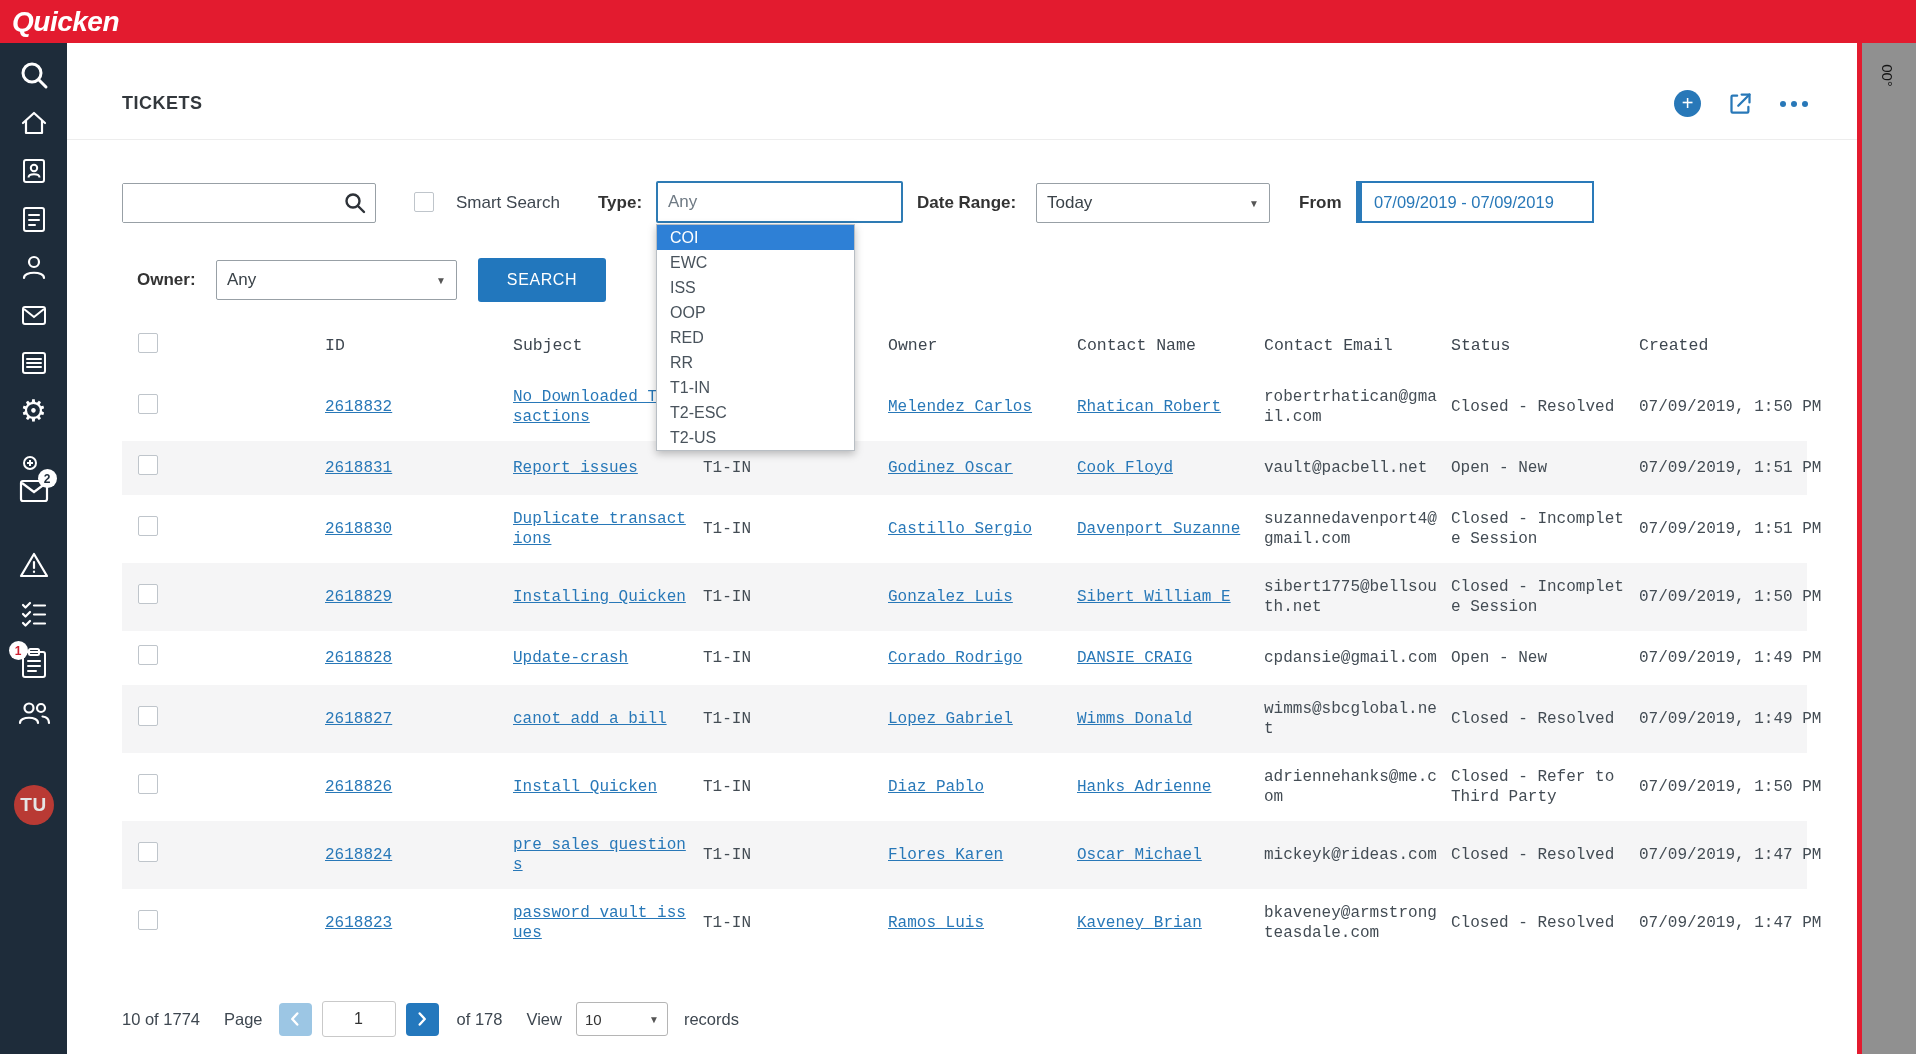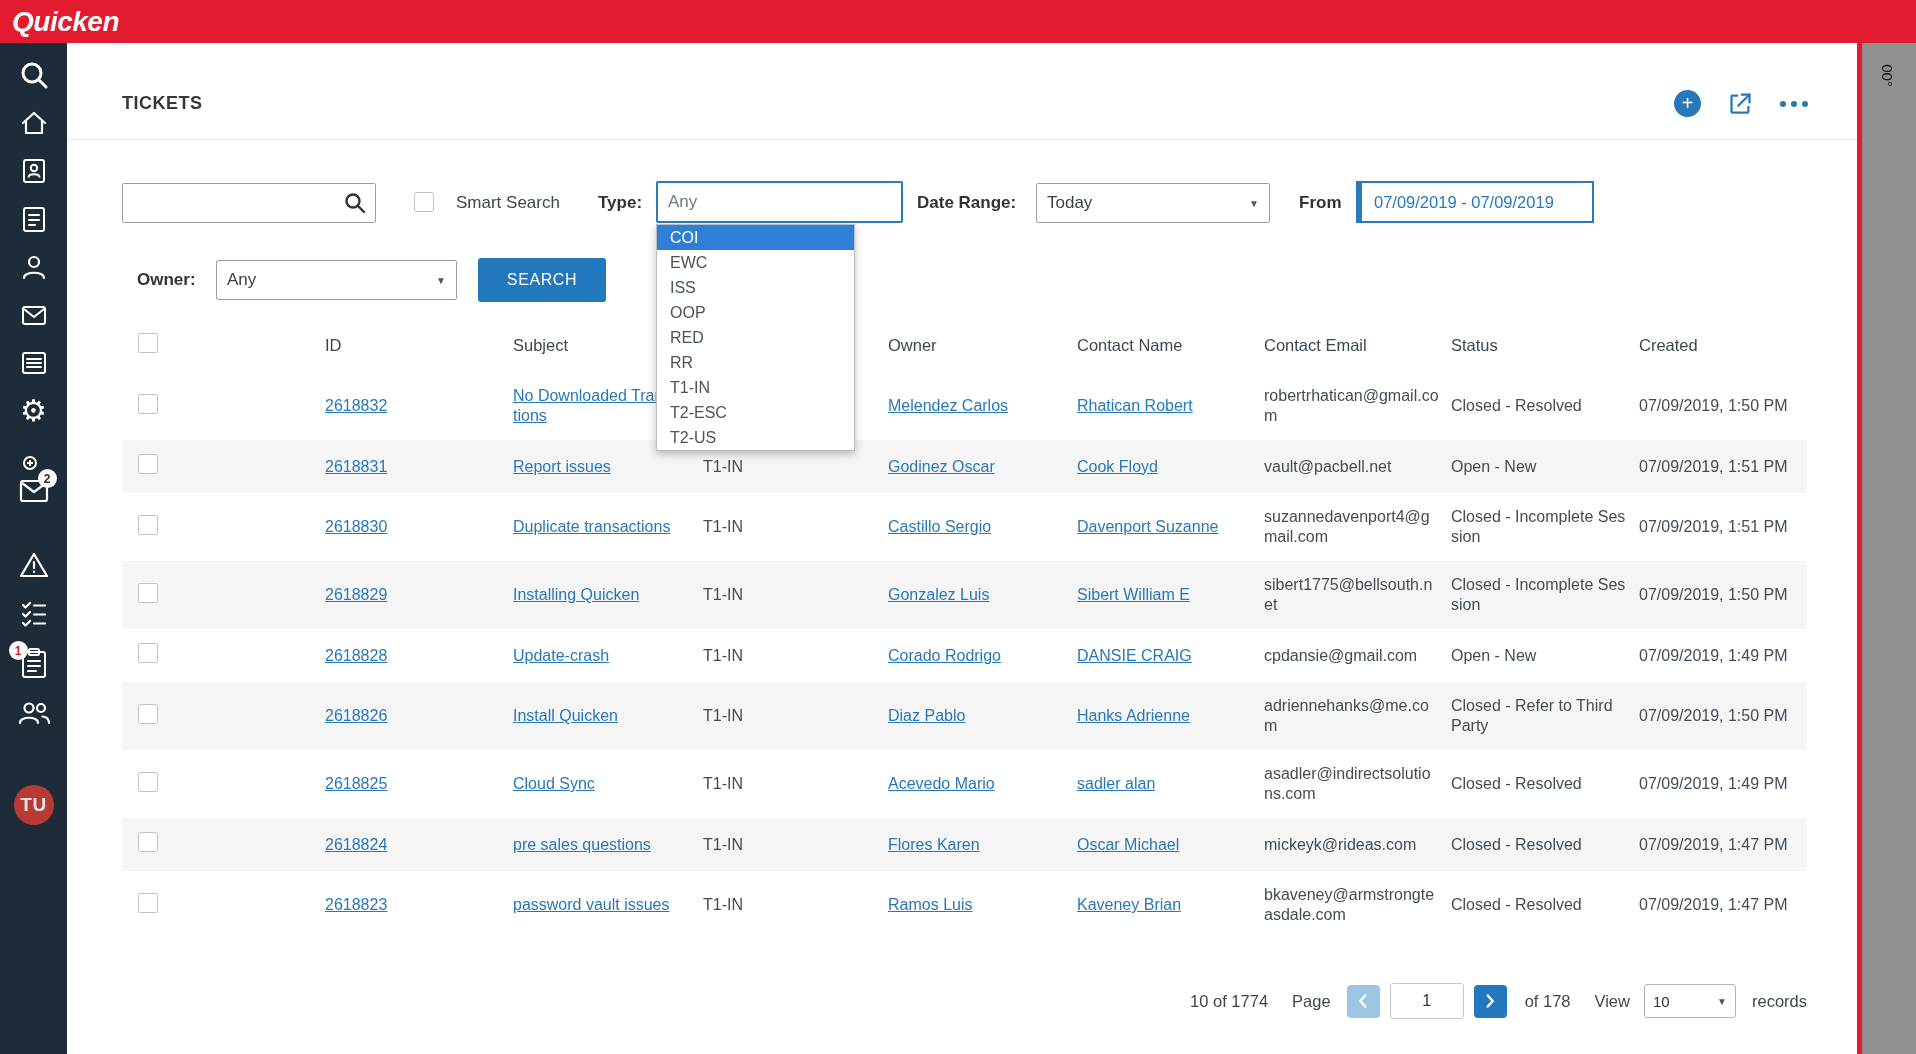--- a/index.html
+++ b/index.html
@@ -91,34 +91,34 @@
   
   .type-dropdown { position:absolute; left:589px; top:84px; width:199px;
     background:#fff; border:1px solid #b8bec4; box-shadow:0 3px 8px rgba(0,0,0,.25);
     z-index:90; }
   .dd-item { height:25px; line-height:25px; padding-left:13px; font-size:16px;
     color:#49535c; cursor:pointer; }
   .dd-item.hl { background:#2e80d6; color:#fff; }
 
   
   table.tickets { margin-left:55px; width:1685px; border-collapse:collapse;
-    table-layout:fixed; }
+    table-layout:fixed;font-family:Liberation Mono, monospace; }
   .tickets th { text-align:left; font-size:16.5px; font-weight:normal;
     color:#3e4750; padding:15px 12px 15px 0; }
   .tickets td { font-size:16px; color:#434c54; padding:14px 12px 14px 0;
     vertical-align:middle; line-height:20px; }
   .tickets tbody tr:nth-child(even) { background:#f5f5f6; }
   .cb-cell { padding-left:16px !important; }
   a.link { color:#2878b8; text-decoration:underline; }
   td.subject, td.email, td.status { word-break:break-all; }
   td.created { white-space:nowrap; }
 
   
   .pagination { margin:44px 0 0 55px; width:1685px; display:flex;
-    align-items:center; justify-content:flex-end; font-size:16.5px; color:#3e4750; }
+    align-items:center; justify-content:flex-start; font-size:16.5px; color:#3e4750; }
   .pg-count { margin-right:24px; }
   .pg-word { margin-right:16px; }
   .pg-btn { width:33px; height:33px; border:none; border-radius:4px;
     display:flex; align-items:center; justify-content:center; cursor:pointer; }
   .pg-prev { background:#9cc6e4; margin-right:10px; }
   .pg-next { background:#2478bd; margin-right:18px; }
   .pg-input { width:74px; height:36px; border:1px solid #c9c9c9; border-radius:3px;
     text-align:center; font-size:16px; color:#333; margin-right:10px; outline:none;
     font-family:"Liberation Sans", sans-serif; }
   .pg-of { margin-right:24px; }
@@ -385,39 +385,39 @@
           <td class="subject"><a href="#" class="link">Update-crash</a></td>
           <td>T1-IN</td>
           <td><a href="#" class="link">Corado Rodrigo</a></td>
           <td><a href="#" class="link">DANSIE CRAIG</a></td>
           <td class="email">cpdansie@gmail.com</td>
           <td class="status">Open - New</td>
           <td class="created">07/09/2019, 1:49 PM</td>
         </tr>
         <tr>
           <td class="cb-cell"><span class="checkbox"></span></td>
+          <td><a href="#" class="link">2618827</a></td>
+          <td class="subject"><a href="#" class="link">canot add a bill</a></td>
+          <td>T1-IN</td>
+          <td><a href="#" class="link">Lopez Gabriel</a></td>
+          <td><a href="#" class="link">Wimms Donald</a></td>
+          <td class="email">wimms@sbcglobal.net</td>
+          <td class="status">Closed - Resolved</td>
+          <td class="created">07/09/2019, 1:49 PM</td>
+        </tr>
+        <tr>
+          <td class="cb-cell"><span class="checkbox"></span></td>
           <td><a href="#" class="link">2618826</a></td>
           <td class="subject"><a href="#" class="link">Install Quicken</a></td>
           <td>T1-IN</td>
           <td><a href="#" class="link">Diaz Pablo</a></td>
           <td><a href="#" class="link">Hanks Adrienne</a></td>
           <td class="email">adriennehanks@me.com</td>
           <td class="status">Closed - Refer to Third Party</td>
           <td class="created">07/09/2019, 1:50 PM</td>
-        </tr>
-        <tr>
-          <td class="cb-cell"><span class="checkbox"></span></td>
-          <td><a href="#" class="link">2618825</a></td>
-          <td class="subject"><a href="#" class="link">Cloud Sync</a></td>
-          <td>T1-IN</td>
-          <td><a href="#" class="link">Acevedo Mario</a></td>
-          <td><a href="#" class="link">sadler alan</a></td>
-          <td class="email">asadler@indirectsolutions.com</td>
-          <td class="status">Closed - Resolved</td>
-          <td class="created">07/09/2019, 1:49 PM</td>
         </tr>
         <tr>
           <td class="cb-cell"><span class="checkbox"></span></td>
           <td><a href="#" class="link">2618824</a></td>
           <td class="subject"><a href="#" class="link">pre sales questions</a></td>
           <td>T1-IN</td>
           <td><a href="#" class="link">Flores Karen</a></td>
           <td><a href="#" class="link">Oscar Michael</a></td>
           <td class="email">mickeyk@rideas.com</td>
           <td class="status">Closed - Resolved</td>

